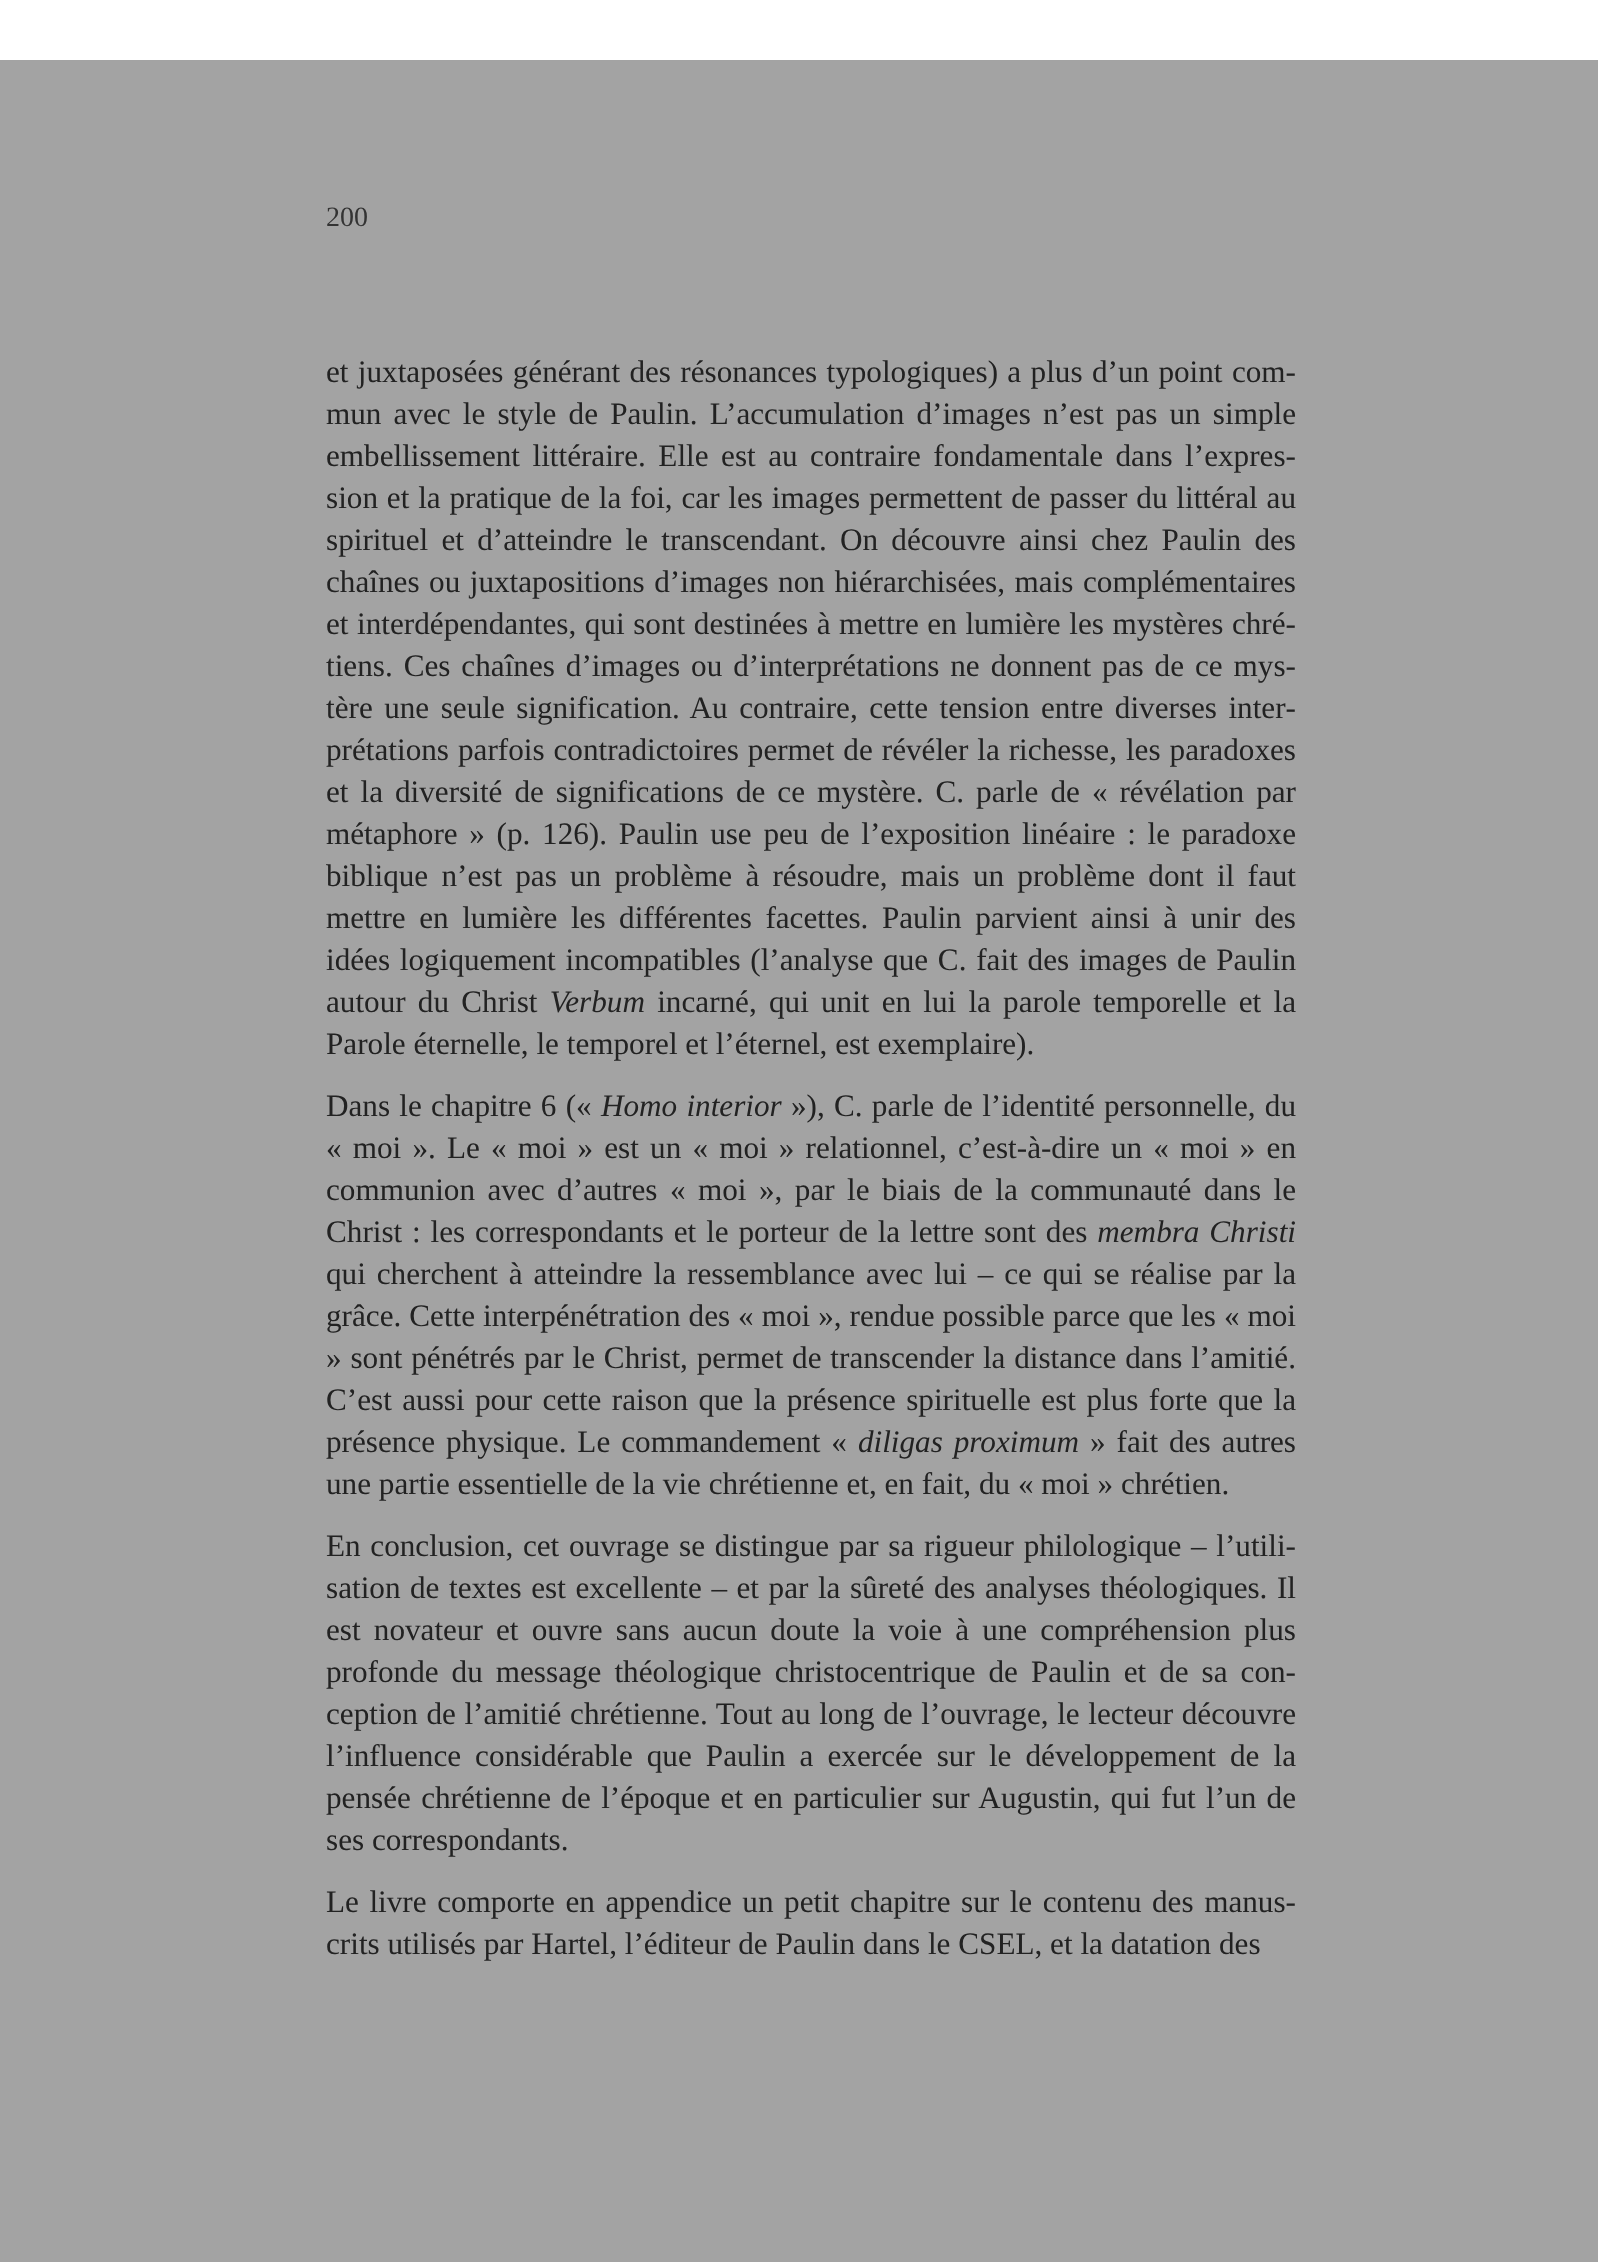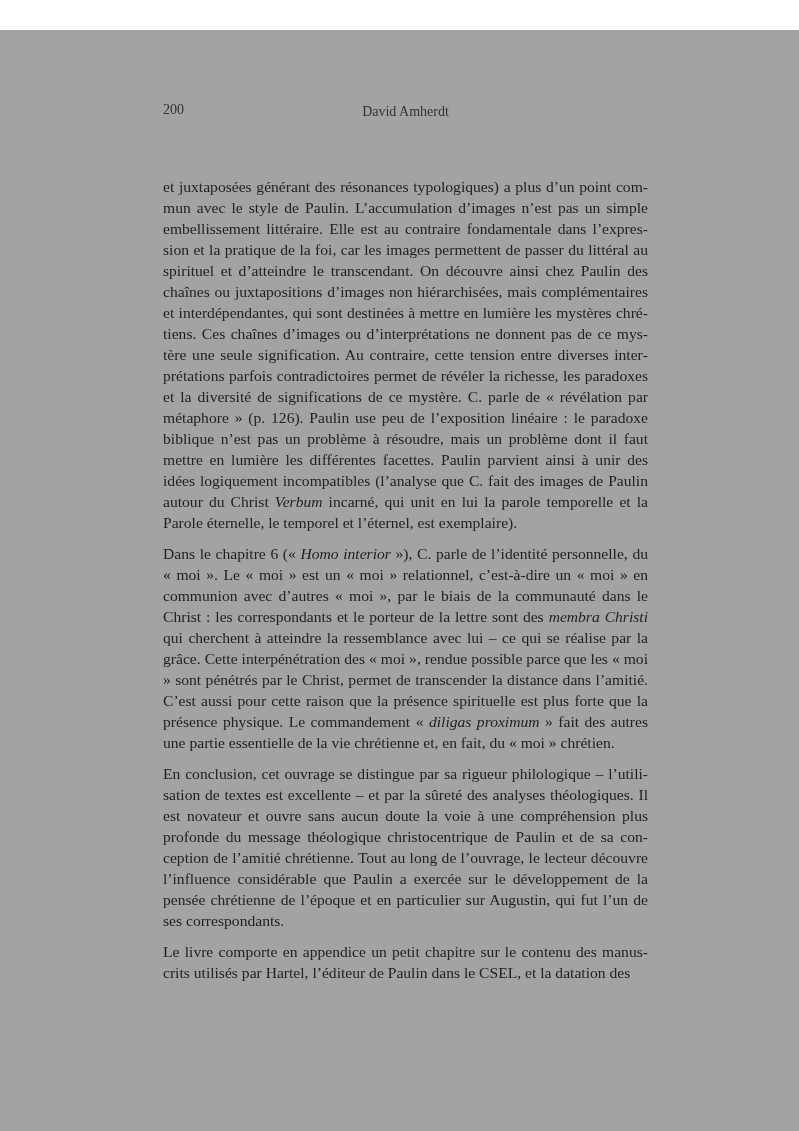--- a/index.html
+++ b/index.html
@@ -21,21 +21,20 @@
   .body-text p { margin: 0 0 10px 0; text-indent: 0; }
   .body-text p:last-child { margin-bottom: 0; }
   i, em { }
 </style>
 </head>
 <body>
 
 <div class="page">
   <div class="header">
     <span class="page-number">200</span>
-    <div class="running-head">David Amherdt</div>
   </div>
 
   <div class="body-text">
     <p>
       <span>et juxtaposées générant des résonances typologiques) a plus d’un point com­mun avec le style de Paulin. L’accumulation d’images n’est pas un simple embellissement littéraire. Elle est au contraire fondamentale dans l’expres­sion et la pratique de la foi, car les images permettent de passer du littéral au spirituel et d’atteindre le transcendant. On découvre ainsi chez Paulin des chaînes ou juxtapositions d’images non hiérarchisées, mais complémentaires et interdépendantes, qui sont destinées à mettre en lumière les mystères chré­tiens. Ces chaînes d’images ou d’interprétations ne donnent pas de ce mys­tère une seule signification. Au contraire, cette tension entre diverses inter­prétations parfois contradictoires permet de révéler la richesse, les paradoxes et la diversité de significations de ce mystère. C. parle de « révélation par métaphore » (p. 126). Paulin use peu de l’exposition linéaire : le paradoxe biblique n’est pas un problème à résoudre, mais un problème dont il faut mettre en lumière les différentes facettes. Paulin parvient ainsi à unir des idées logiquement incompatibles (l’analyse que C. fait des images de Paulin autour du Christ </span><i>Verbum</i><span> incarné, qui unit en lui la parole temporelle et la Parole éternelle, le temporel et l’éternel, est exemplaire).</span>
     </p>
     <p>
       <span>Dans le chapitre 6 (« </span><i>Homo interior</i><span> »), C. parle de l’identité personnelle, du « moi ». Le « moi » est un « moi » relationnel, c’est-à-dire un « moi » en com­munion avec d’autres « moi », par le biais de la communauté dans le Christ : les correspondants et le porteur de la lettre sont des </span><i>membra Christi</i><span> qui cher­chent à atteindre la ressemblance avec lui – ce qui se réalise par la grâce. Cette interpénétration des « moi », rendue possible parce que les « moi » sont pénétrés par le Christ, permet de transcender la distance dans l’amitié. C’est aussi pour cette raison que la présence spirituelle est plus forte que la pré­sence physique. Le commandement « </span><i>diligas proximum</i><span> » fait des autres une partie essentielle de la vie chrétienne et, en fait, du « moi » chrétien.</span>
     </p>
     <p>

